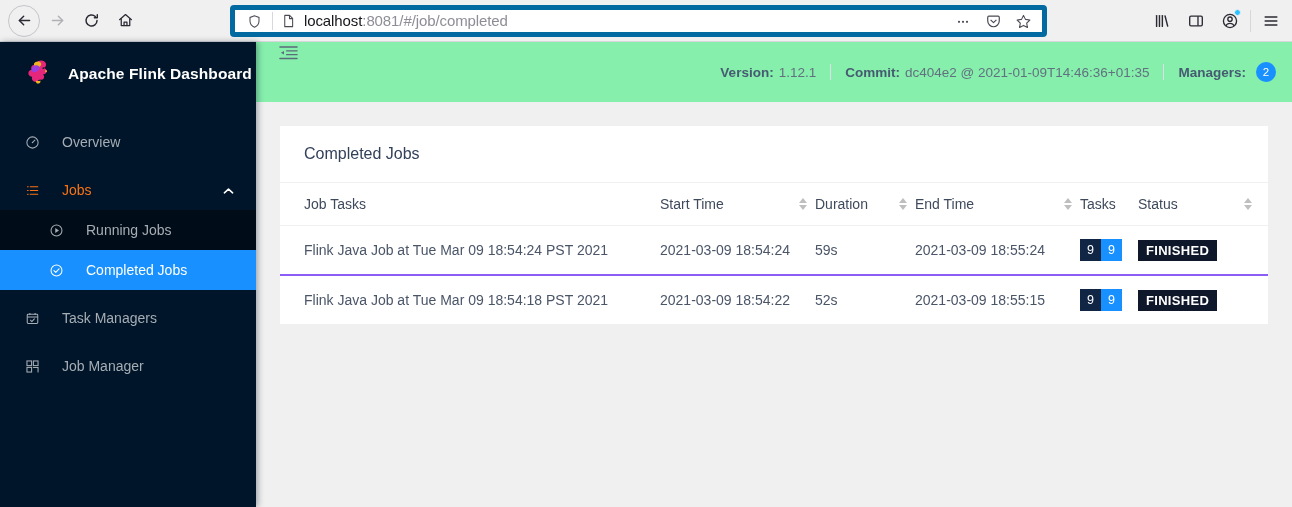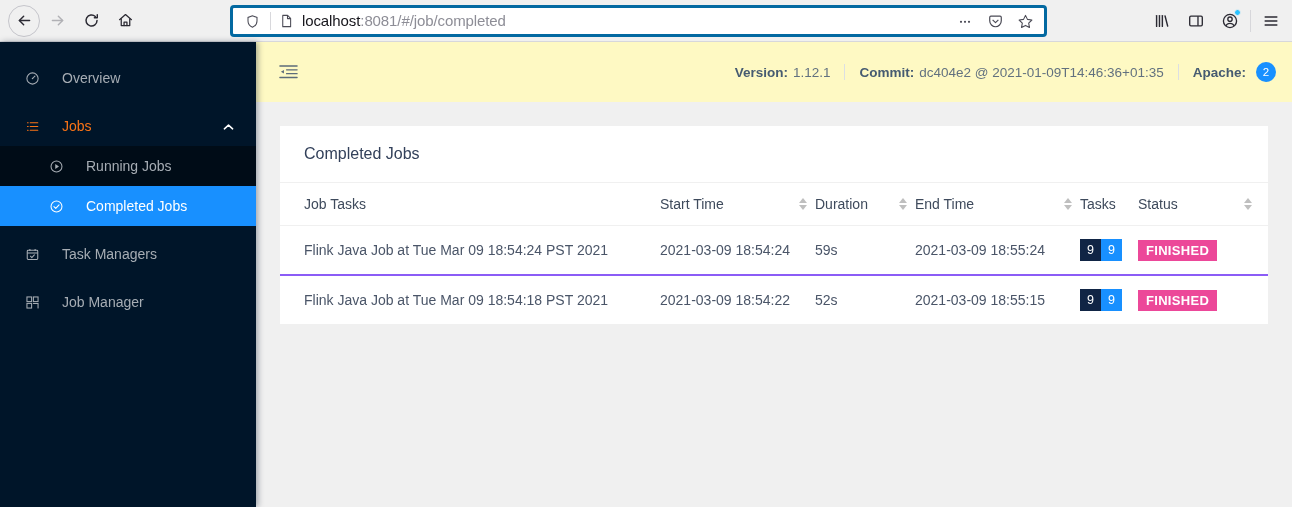--- a/index.html
+++ b/index.html
@@ -31,21 +31,21 @@
   .nav-btn svg { display: block; }
 
   #urlbar-wrap {
     position: absolute;
     left: 230px; right: 245px;
     top: 5px; height: 32px;
   }
   #urlbar {
     height: 32px;
     background: #fff;
-    border: 3px solid #0369a1;
+    border: 5px solid #0369a1;
     border-radius: 4px;
     display: flex; align-items: center;
     padding: 0 6px 0 8px;
     gap: 4px;
     width: 100%;
   }
   #urlbar .shield { color: #4a4a55; display: flex; align-items: center; padding: 0 4px; }
   #urlbar .divider { width: 1px; height: 18px; background: #d8d8dc; margin: 0 2px; }
   #urlbar .page-icon { color: #4a4a55; display: flex; align-items: center; padding: 0 4px 0 2px;}
   #url-text {
@@ -121,22 +121,22 @@
     color: #fff;
   }
   .submenu { background: #000c17; }
   .submenu .menu-item { padding-left: 48px; margin-bottom: 0; }
   .submenu .menu-item.active { background: #1890ff; color: #fff; }
   .gap8 { height: 8px; }
 
   
   #main { flex: 1 1 auto; display: flex; flex-direction: column; background: #f0f0f0; min-width: 0; }
   #topbar {
-    height: 60px; background: #fef9c3;
-    display: flex; align-items: center;
+    height: 60px; background: #86efac;
+    display: flex; 
     padding: 0 16px 0 22px;
     flex: 0 0 60px;
   }
   #collapse-btn { width: 22px; height: 22px; color: #5c6b7a; display: flex; align-items: center; }
   #topbar-right {
     margin-left: auto;
     display: flex; align-items: center;
     font-size: 13.5px;
     color: #5b6b7c;
     gap: 0;
@@ -204,21 +204,21 @@
   .chip {
     min-width: 21px; height: 22px;
     display: inline-flex; align-items: center; justify-content: center;
     font-size: 12.5px; color: #fff;
     padding: 0 5px;
   }
   .chip.total { background: #112545; }
   .chip.finished { background: #1890ff; }
   .status-badge {
     display: inline-flex; align-items: center; justify-content: center;
-    background: #ec4899; color: #fff;
+    background: #0f172a; color: #fff;
     font-size: 13px; font-weight: bold;
     padding: 3px 8px;
     letter-spacing: .3px;
   }
 </style>
 </head>
 <body>
 
 <div id="browser-chrome">
   <div class="nav-btn back">
@@ -313,20 +313,34 @@
           <path d="M3.5 10h13"></path>
           <path d="M3.5 14.5h13"></path>
         </svg>
     </div>
   </div>
 </div>
 
 <div id="app">
 
   <div id="sidebar">
+    <div id="brand">
+      <span class="logo">
+        <svg viewBox="0 0 64 64" width="34" height="34">
+          <path d="M30 8c5-3 13-2 15 4 1.5 4.5-1 7-4 8.5 3 .5 6 3 5.5 7-.5 4-4 5.5-7 5.5 2.5 2 3 5.5 1 8-2 2.5-6 2.5-8.5.5-1 4-5 6-8.5 5-4-1-6-5.5-4.5-9.5-3.5 0-7-2.5-7-6.5 0-4 3-6.5 6.5-6.5-2-2.5-1.5-6.5 1.5-8.5 2.8-1.8 7-1.5 10 2.5z" fill="#e6267a"></path>
+          <path d="M22.5 12.5c2-3.5 7-5 11-3 2 1 3 3 2.5 5-1 3.5-5 5-8.5 4-3-1-6-3-5-6z" fill="#f0b323"></path>
+          <path d="M18 26c-1-5 3-10 8.5-10.5 3.5-.3 6 1.5 6.5 4 .8 4-3 8-8 9-3.5.7-6.5-.5-7-2.5z" fill="#9d3fe0"></path>
+          <path d="M24 34c3.5-3 9.5-3 12 .5 1.6 2.3 1 5.5-1.5 7.5-3.5 2.8-9 2.3-11-1-1.4-2.4-1-5.3.5-7z" fill="#e6267a"></path>
+          <circle cx="40" cy="21" r="1.6" fill="#1b1b2f"></circle>
+          <path d="M44 24c2 .5 3.5 2 3 3.5-.4 1.2-2 1.5-3.3.8" fill="#f0b323"></path>
+          <path d="M26 44c2.5 1.5 6 1.5 8.5 0 1 2.5-.5 5.5-3.5 6-3 .5-5.5-2-5-6z" fill="#f0b323"></path>
+        </svg>
+      </span>
+      <span class="title">Apache Flink Dashboard</span>
+    </div>
 
     <div class="menu">
 
       <div class="menu-item">
         <span class="mi-icon">
           <svg width="15" height="15" viewBox="0 0 20 20" fill="none" stroke="currentColor" stroke-width="1.4">
               <circle cx="10" cy="10" r="7.5"></circle>
               <path d="M10 10l3.2-3.2" stroke-linecap="round"></path>
               <circle cx="10" cy="10" r="1" fill="currentColor" stroke="none"></circle>
             </svg>
@@ -418,21 +432,21 @@
         </svg>
       </span>
 
       <div id="topbar-right">
         <span class="k">Version:</span>
         <span class="v">1.12.1</span>
         <span class="sep"></span>
         <span class="k">Commit:</span>
         <span class="v">dc404e2 @ 2021-01-09T14:46:36+01:35</span>
         <span class="sep"></span>
-        <span class="k">Apache:</span>
+        <span class="k">Managers:</span>
         <span class="msg-badge">2</span>
       </div>
     </div>
 
     <div id="content">
       <div id="card">
         <div id="card-head">Completed Jobs</div>
 
         <table>
           <thead>

